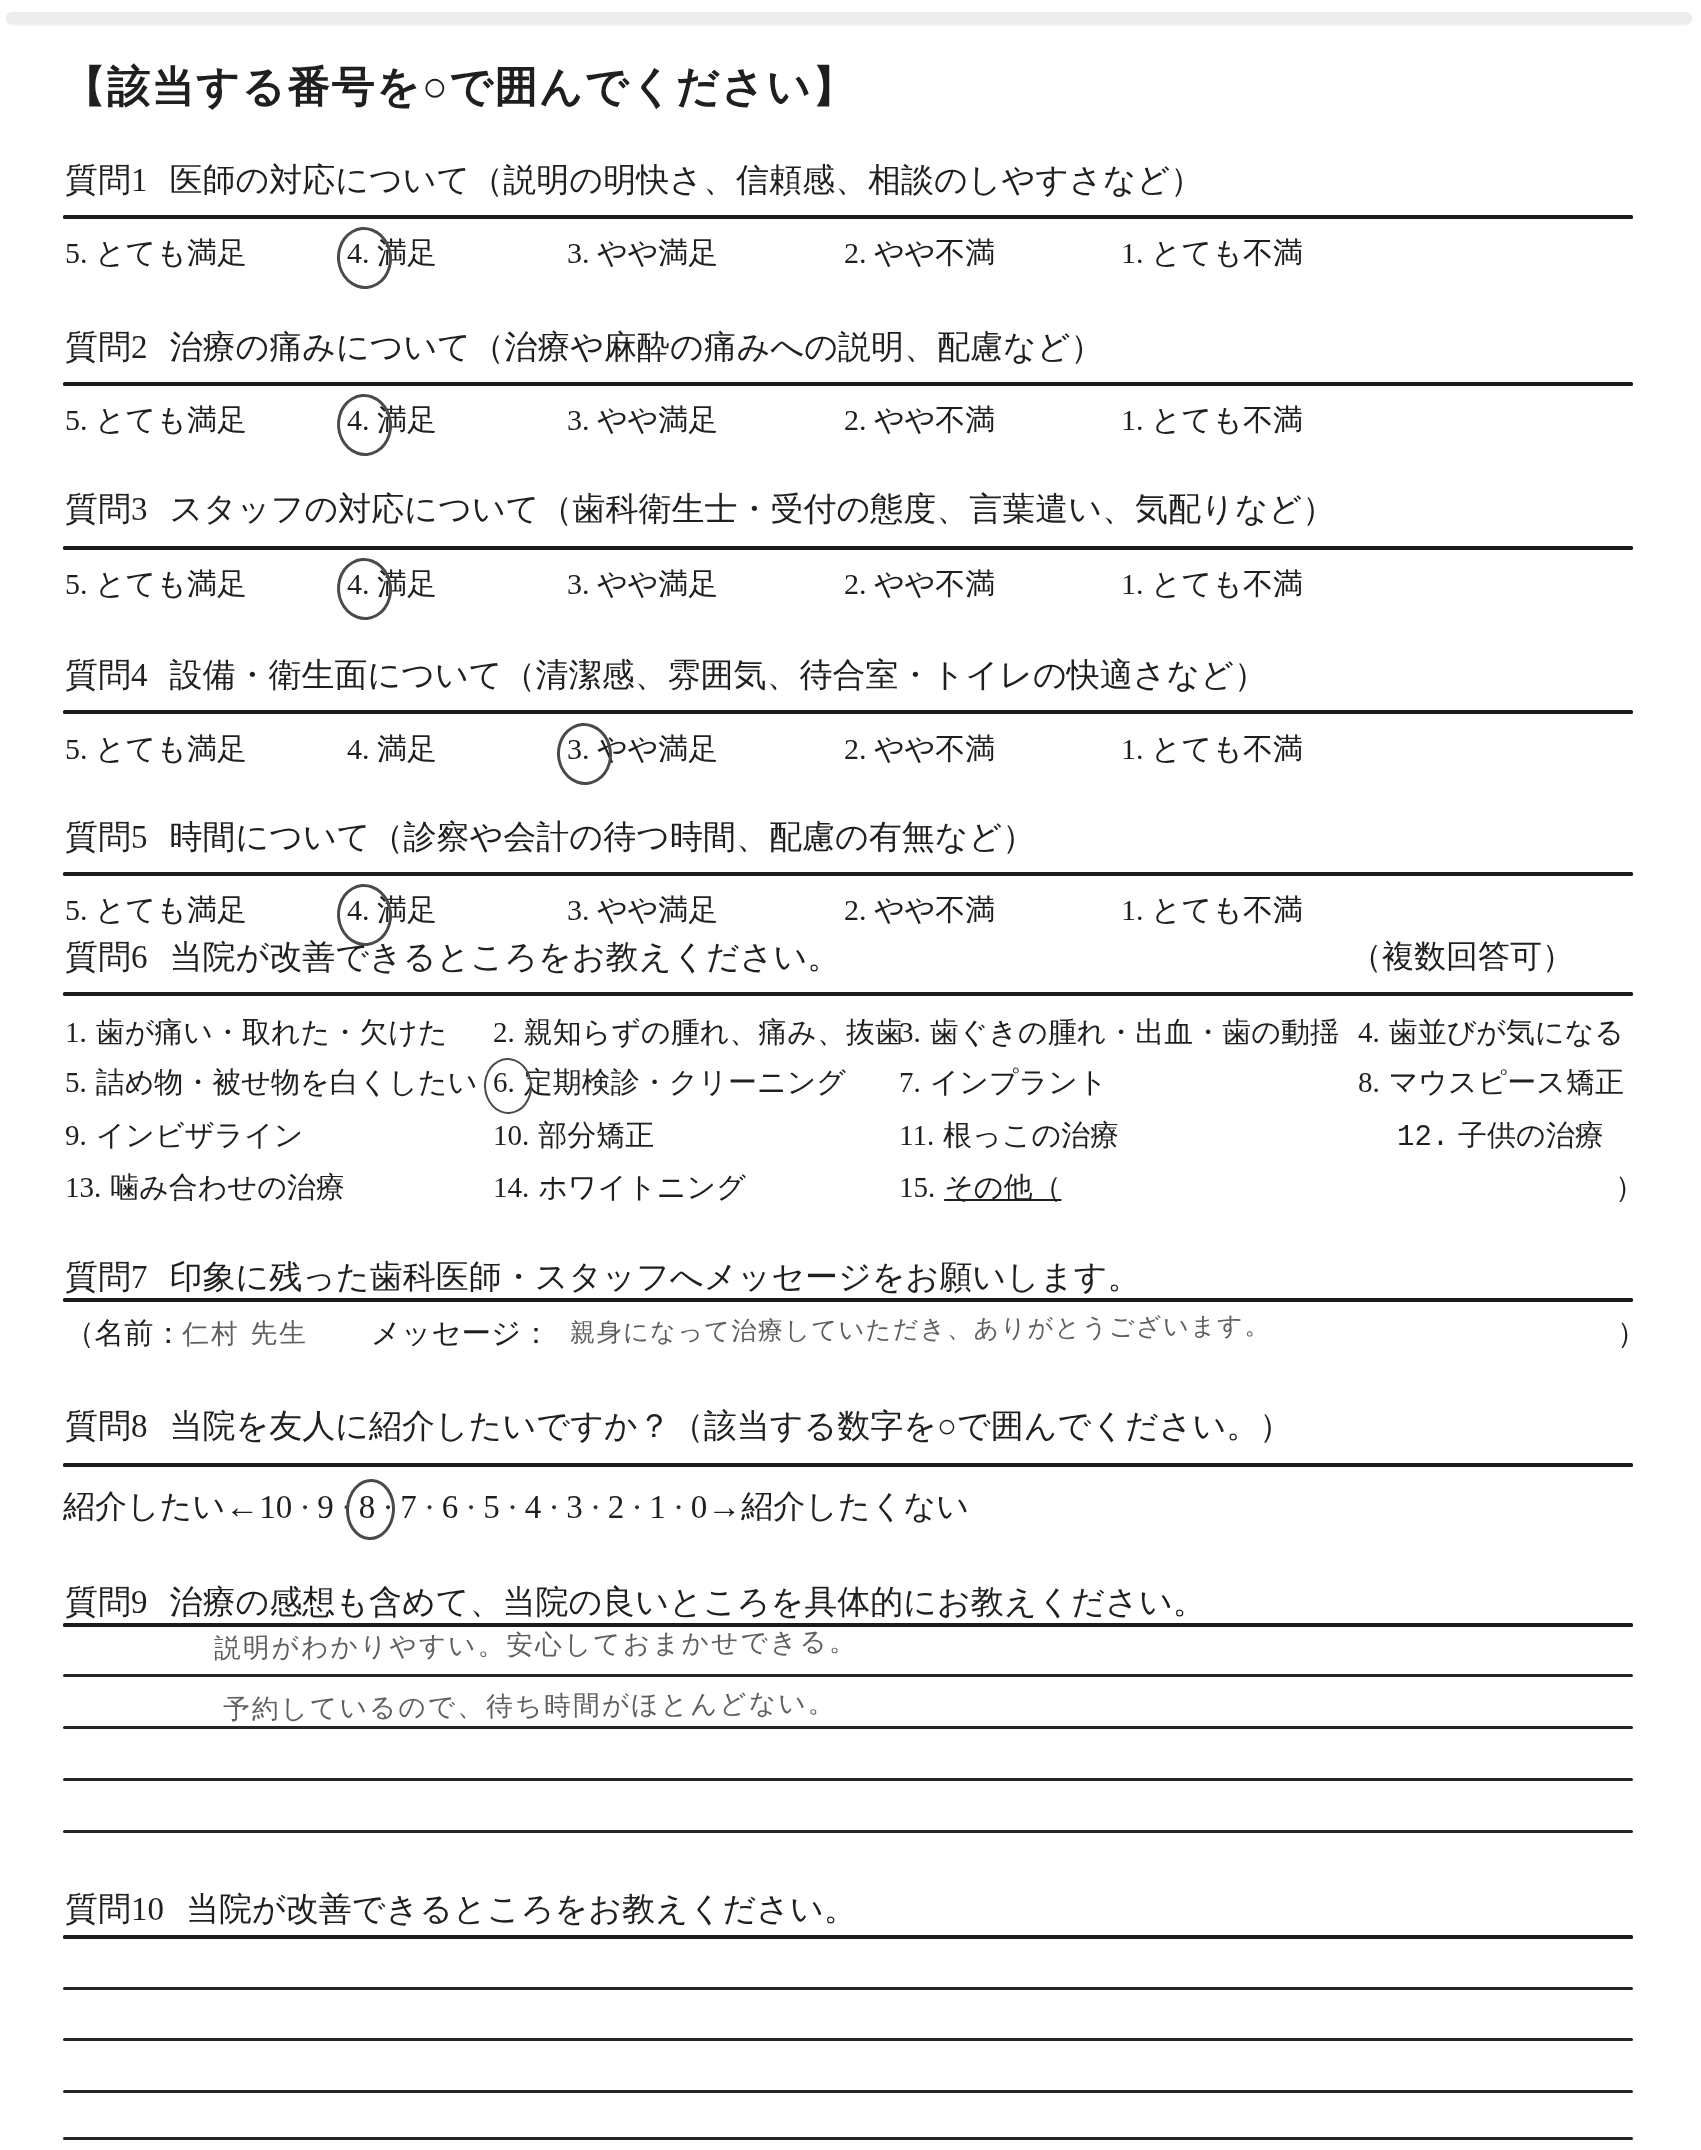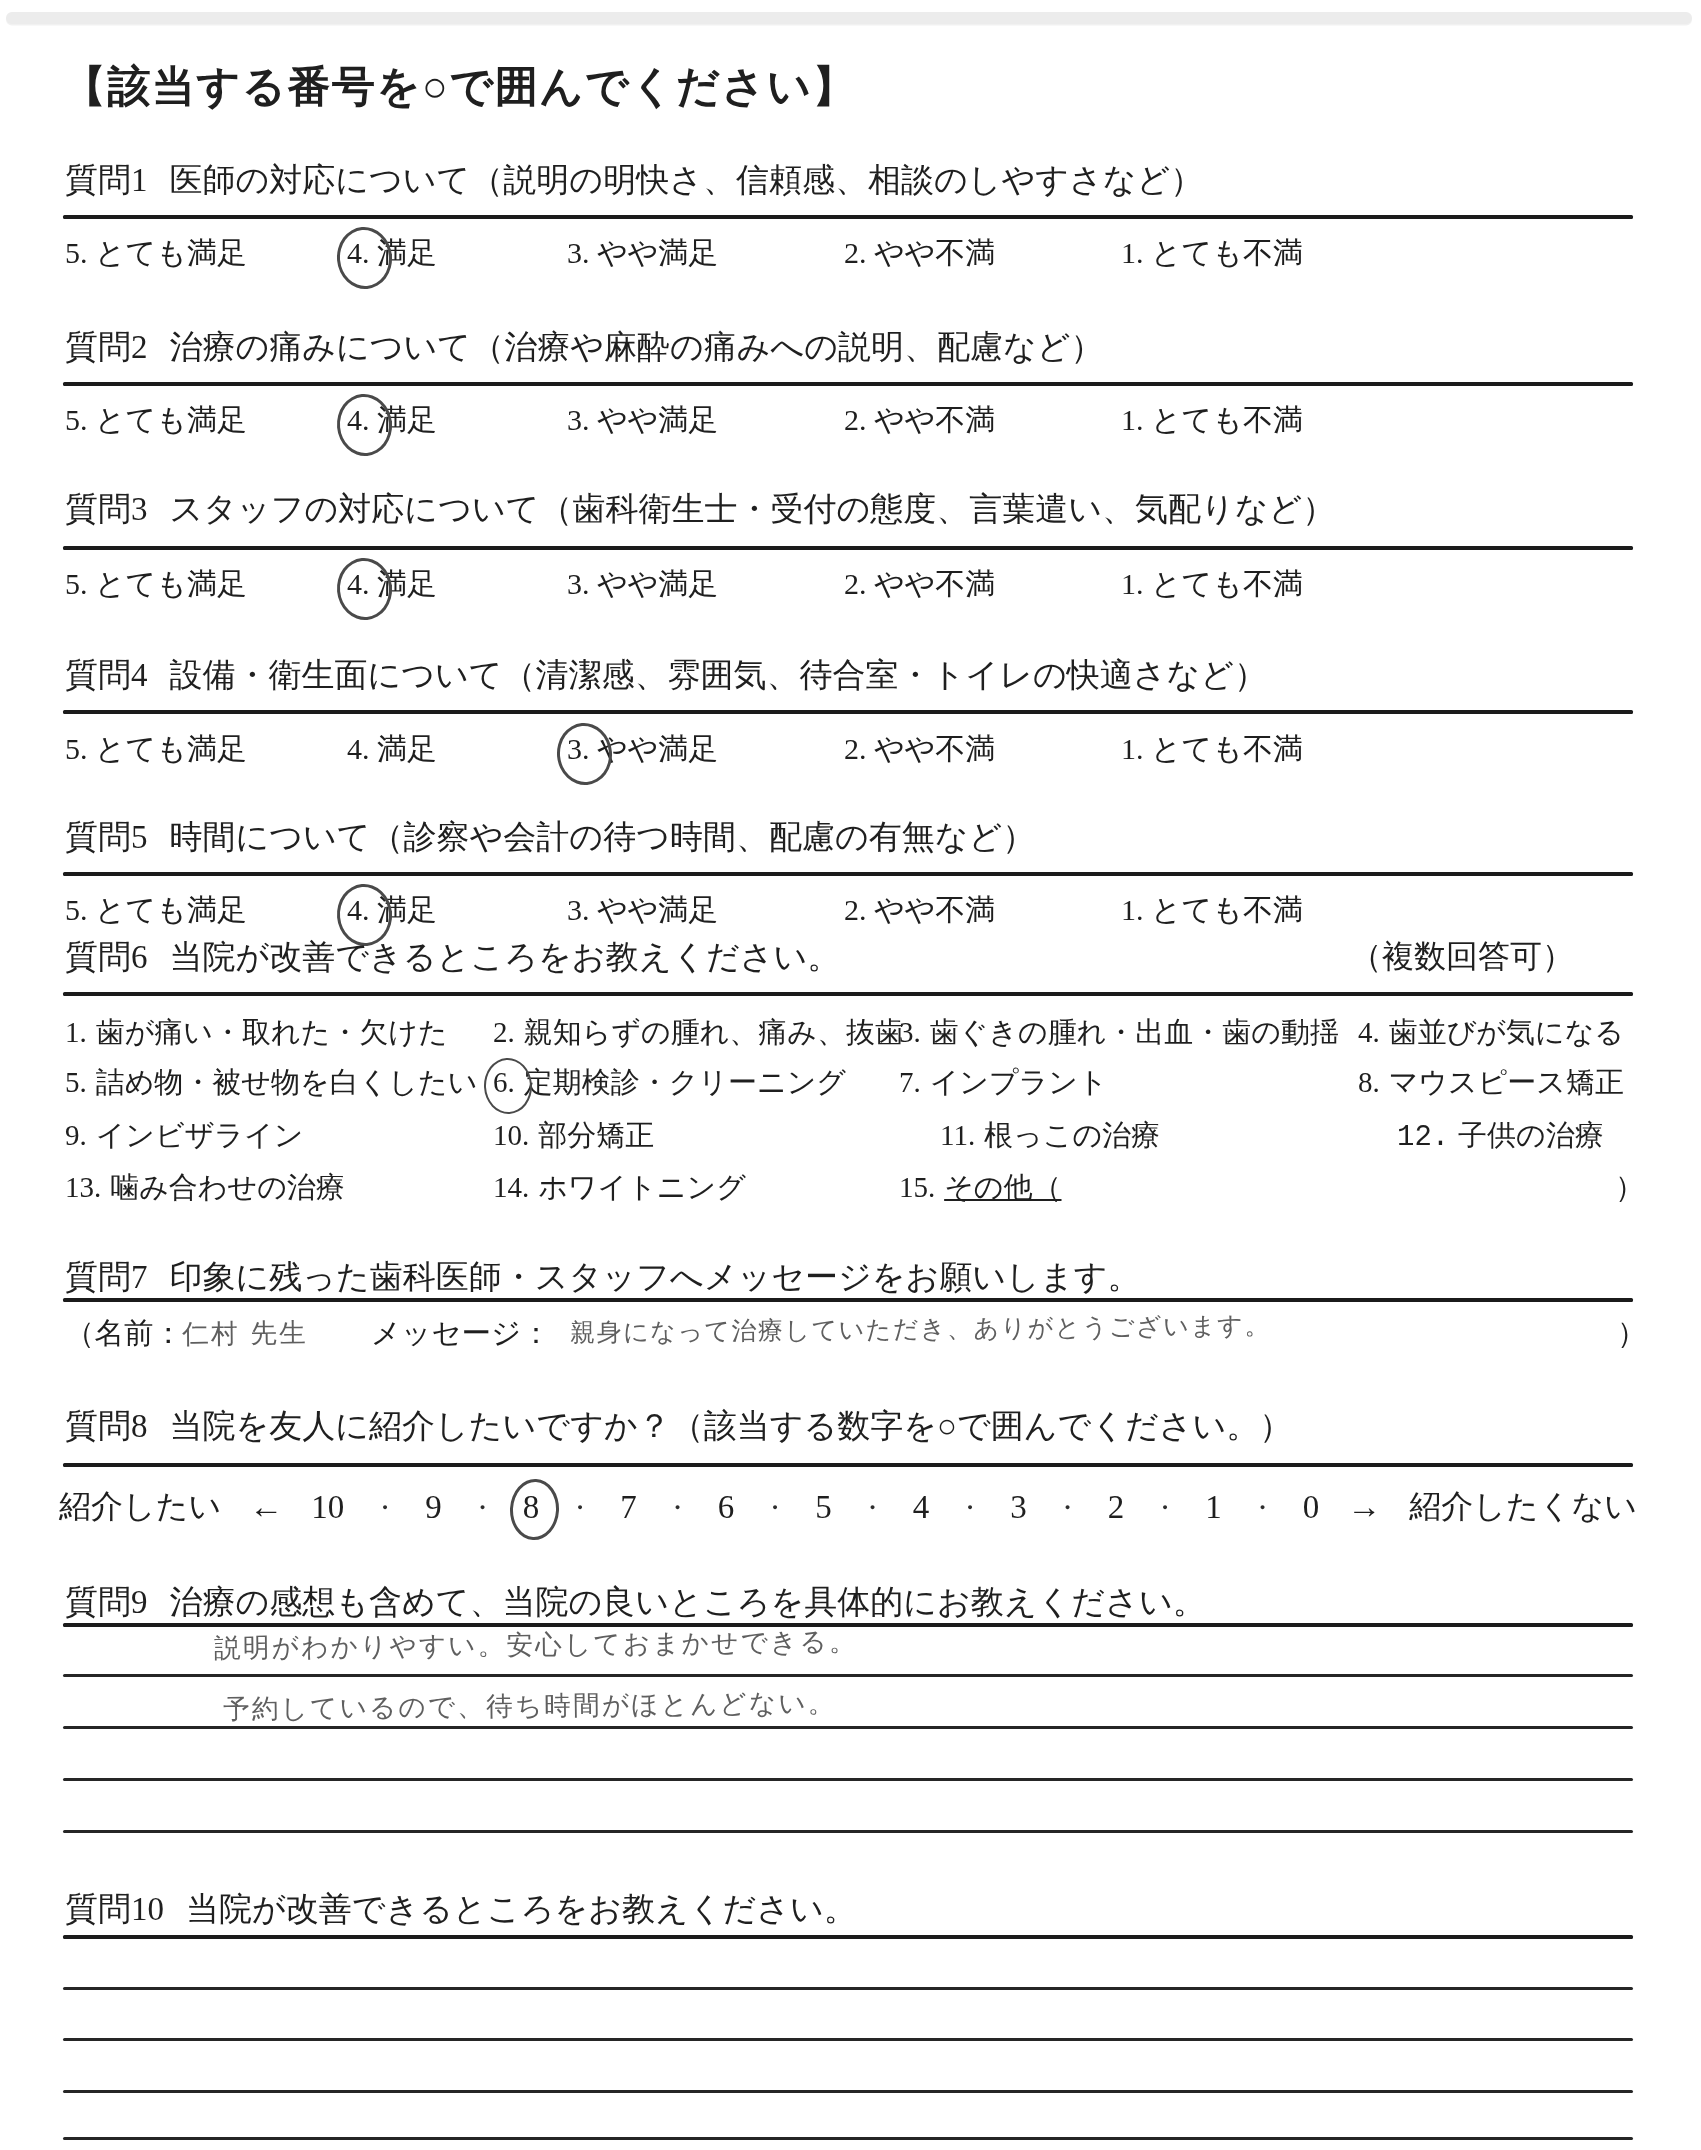--- a/index.html
+++ b/index.html
@@ -46,21 +46,21 @@
     letter-spacing:2.2px;transform:rotate(-0.6deg);transform-origin:left top;
   }
   .q7-row{position:absolute;top:1314px;left:0;width:1701px;height:52px;}
   .q7-prefix{position:absolute;left:65px;font-size:29.5px;white-space:nowrap;}
   .q7-name{position:absolute;left:182px;top:1.5px;font-size:26.6px;white-space:nowrap;}
   .q7-middle{position:absolute;left:371px;font-size:29.5px;white-space:nowrap;}
   .q7-message{position:absolute;left:570px;top:1.5px;font-size:25px;letter-spacing:1.5px;white-space:nowrap;}
   .q7-suffix{position:absolute;left:1617px;font-size:29.5px;}
   .scale{
     position:absolute;top:1481px;left:63px;width:1570px;height:52px;
-    display:flex;justify-content:center;align-items:center;font-size:33px;gap:28px;
+    display:flex;justify-content:flex-start;align-items:center;font-size:33px;
   }
   .scale .dot{font-size:25px;color:#2e2e2e;}
   .scale .end-label{font-size:32px;white-space:nowrap;}
   .scale .arrow{font-size:34px;}
   .snum{position:relative;display:inline-block;}
   .snum.circled::before{
     content:"";position:absolute;left:-12.6px;top:-9.6px;width:43px;height:55px;
     border:3px solid #4a4a4a;border-radius:50%;transform:rotate(3deg);
   }
   .q9-hw1{position:absolute;top:1630px;left:214px;font-size:26.6px;white-space:nowrap;}
@@ -145,21 +145,21 @@
   <span class="q6-item" style="left: 65px; top: 0px;"><span class="num">1.</span><span class="olabel">歯が痛い・取れた・欠けた</span></span>
       <span class="q6-item" style="left: 493px; top: 0px;"><span class="num">2.</span><span class="olabel">親知らずの腫れ、痛み、抜歯</span></span>
       <span class="q6-item" style="left: 899px; top: 0px;"><span class="num">3.</span><span class="olabel">歯ぐきの腫れ・出血・歯の動揺</span></span>
       <span class="q6-item" style="left: 1358px; top: 0px;"><span class="num">4.</span><span class="olabel">歯並びが気になる</span></span>
       <span class="q6-item" style="left: 65px; top: 50px;"><span class="num">5.</span><span class="olabel">詰め物・被せ物を白くしたい</span></span>
       <span class="q6-item" style="left: 493px; top: 50px;"><span class="num circled">6.</span><span class="olabel">定期検診・クリーニング</span></span>
       <span class="q6-item" style="left: 899px; top: 50px;"><span class="num">7.</span><span class="olabel">インプラント</span></span>
       <span class="q6-item" style="left: 1358px; top: 50px;"><span class="num">8.</span><span class="olabel">マウスピース矯正</span></span>
       <span class="q6-item" style="left: 65px; top: 103px;"><span class="num">9.</span><span class="olabel">インビザライン</span></span>
       <span class="q6-item" style="left: 493px; top: 103px;"><span class="num">10.</span><span class="olabel">部分矯正</span></span>
-      <span class="q6-item" style="left: 940px; top: 103px;"><span class="num">11.</span><span class="olabel">根っこの治療</span></span>
+      <span class="q6-item" style="left: 899px; top: 103px;"><span class="num">11.</span><span class="olabel">根っこの治療</span></span>
       <span class="q6-item" style="left: 1397px; top: 103px; font-family: Liberation Mono, monospace;"><span class="num">12.</span><span class="olabel">子供の治療</span></span>
       <span class="q6-item" style="left: 65px; top: 155px;"><span class="num">13.</span><span class="olabel">噛み合わせの治療</span></span>
       <span class="q6-item" style="left: 493px; top: 155px;"><span class="num">14.</span><span class="olabel">ホワイトニング</span></span>
       <span class="q6-item" style="left: 899px; top: 155px; text-decoration: underline;"><span class="num">15.</span><span class="olabel">その他（</span></span>
     </div>
 
   <div class="qtitle" style="top:1255px">
     <span class="qlabel">質問7</span><span>印象に残った歯科医師・スタッフへメッセージをお願いします。</span>
   </div>
   <div class="rule" style="top:1298px"></div>

